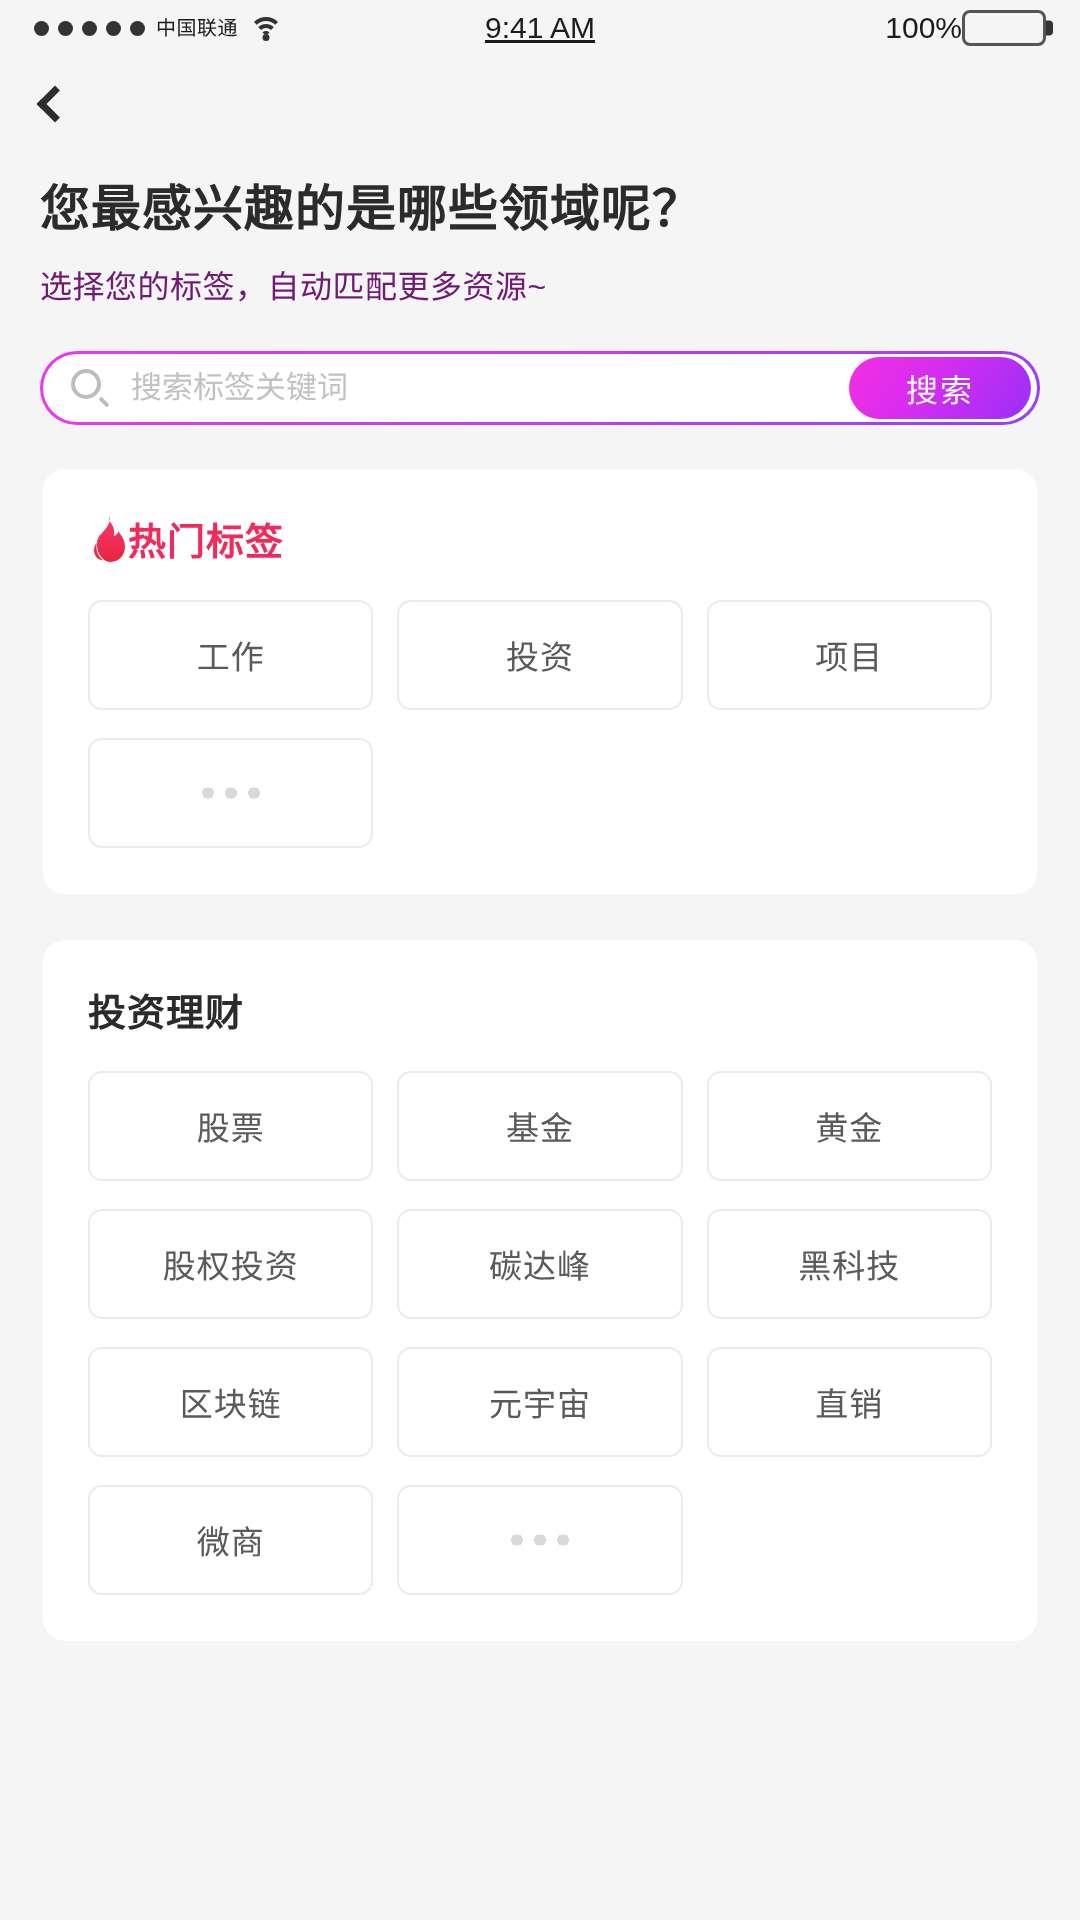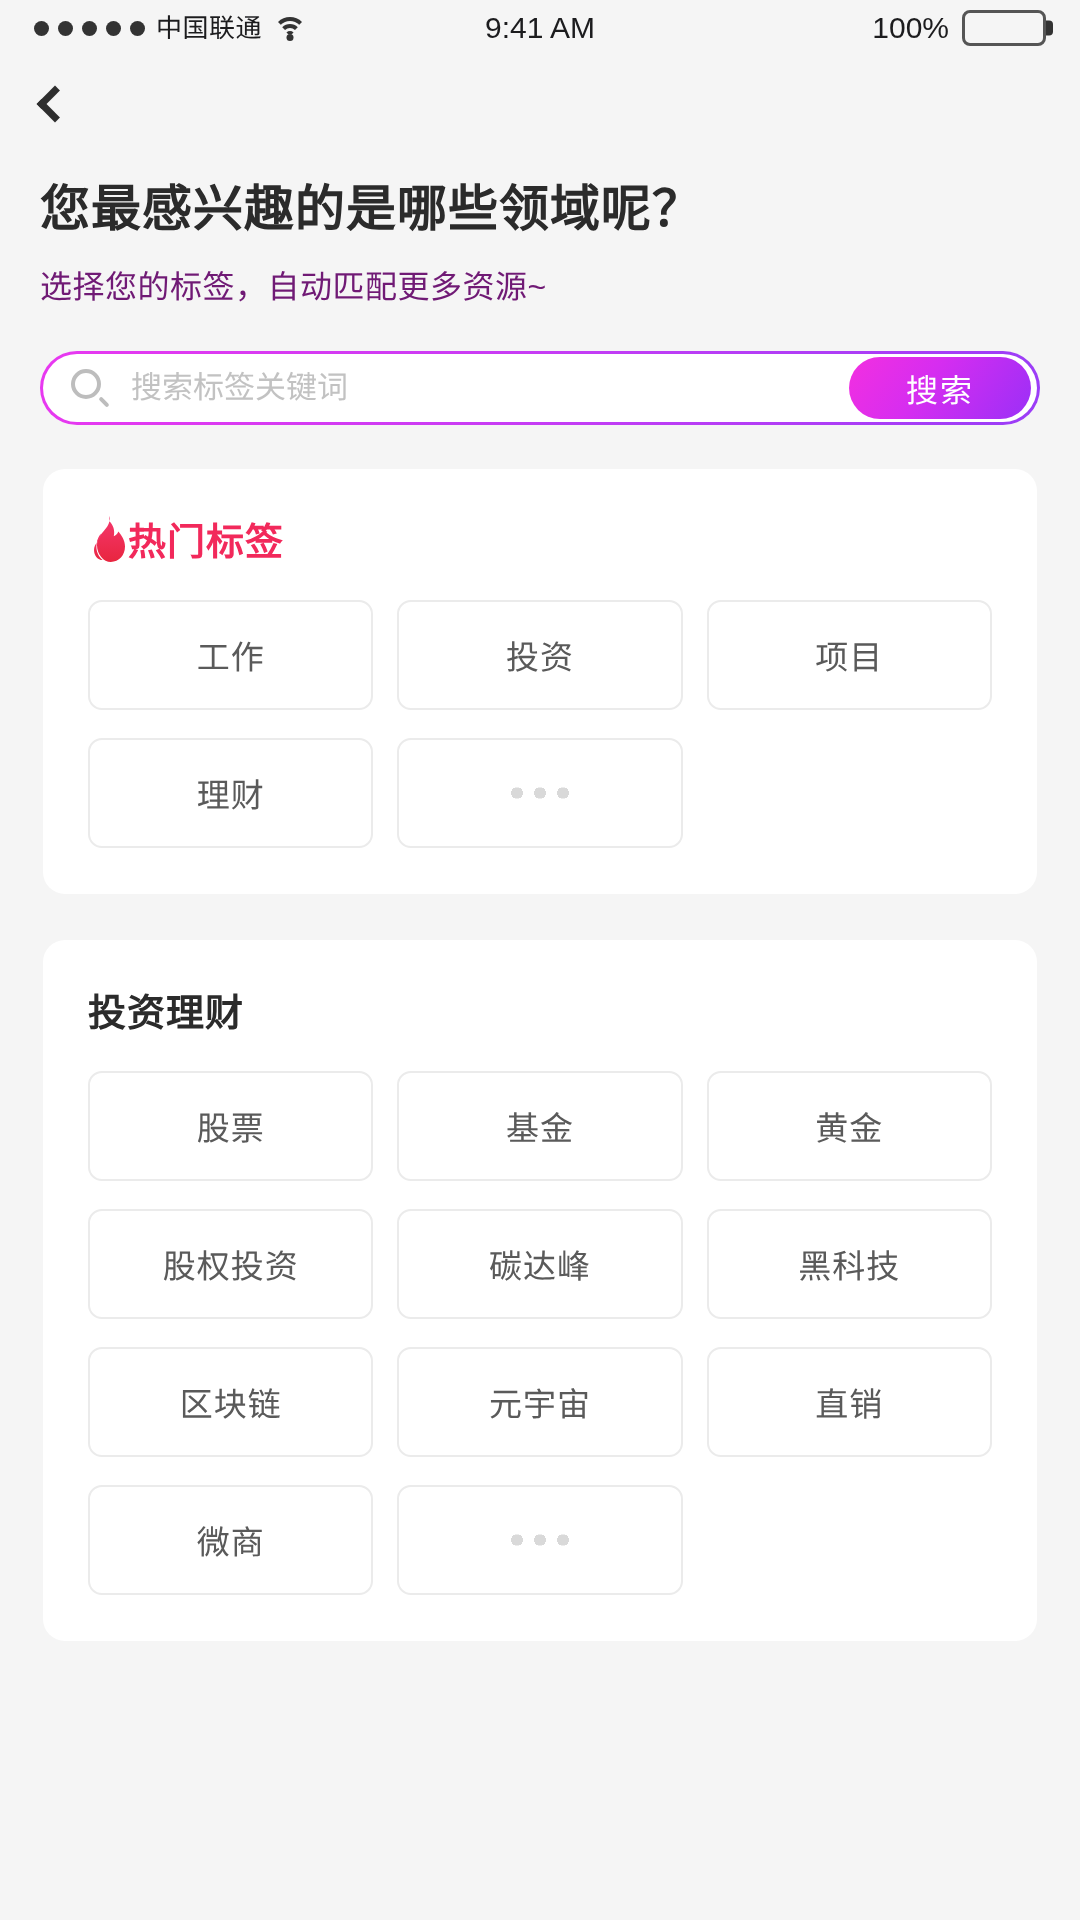--- a/index.html
+++ b/index.html
@@ -13,35 +13,35 @@
   .screen { position:relative; width:1080px; height:1920px; background:#f5f5f5; }
 
   
   .statusbar {
     height:56px; display:flex; align-items:center;
     padding:0 34px; position:relative;
   }
   .sb-left { display:flex; align-items:center; gap:11px; }
   .dots { display:flex; gap:9px; align-items:center; }
   .dot { width:15px; height:15px; border-radius:50%; background:#333; display:block; }
-  .carrier { font-size:26px; color:#1c1c1e; letter-spacing:.5px; line-height:1; }
+  .carrier { font-size:20px; color:#1c1c1e; letter-spacing:.5px; line-height:1; }
   .wifi { width:34px; height:26px; position:relative; display:block; }
   .wifi i { position:absolute; border:4px solid #333; border-bottom-color:transparent;
             border-left-color:transparent; border-right-color:transparent; border-radius:50%;
             left:50%; transform:translateX(-50%); }
   .wifi i:nth-child(1){ width:34px; height:34px; top:2px; }
   .wifi i:nth-child(2){ width:22px; height:22px; top:9px; }
   .wifi i:nth-child(3){ width:10px; height:10px; top:16px; border-width:3px; }
   .wifi b { position:absolute; width:7px; height:7px; border-radius:50%; background:#333;
             left:50%; transform:translateX(-50%); bottom:0; }
   .sb-time {
     position:absolute; left:0; right:0; text-align:center;
-    font-size:30px; color:#1c1c1e; line-height:1; pointer-events:none;
+    font-size:30px; color:#1c1c1e; line-height:1; pointer-events:none;text-decoration:underline;
   }
-  .sb-right { margin-left:auto; display:flex; align-items:center; gap:13px; }
+  .sb-right { margin-left:auto; display:flex; align-items:center; }
   .battery-pct { font-size:30px; color:#1c1c1e; line-height:1; }
   .battery { width:84px; height:36px; border:3px solid #555; border-radius:8px;
              padding:4px; position:relative; }
   .battery-fill { height:100%; background:#2b2b2b; border-radius:3px; }
   .battery:after { content:""; position:absolute; right:-10px; top:50%;
                    transform:translateY(-50%); width:7px; height:15px;
                    background:#333; border-radius:0 4px 4px 0; }
 
   
   .navbar { height:96px; display:flex; align-items:center; padding:0 34px; }
@@ -162,21 +162,20 @@
               </defs>
               <path fill="url(#fg)" d="M21.5 0c.9 7.2-2.4 11.3-5.7 15C12.4 18.8 9 22.6 9 29.2 9 38.4 15.6 46 22.8 46 31 46 37 39.3 37 30.6c0-6.9-3.6-11.3-6.6-15.2-1.1 2.4-2.7 4-4.6 4.9 1.3-5.4-.5-11.5-4.3-14.8-.6-1.9-.6-3.8 0-5.5z"></path>
               <path fill="url(#fg)" d="M12.6 17.8c.6 4-1.9 6.3-3.6 8.6C7.4 28.5 6 30.6 6 33.9 6 39.6 9.9 44 14.6 44c-4-3.3-6.2-8.1-6.2-13.3 0-5 1.6-9.1 4.2-12.9z"></path>
             </svg></span>
           <span class="sec-title hot" style="color: rgb(242, 41, 91);">热门标签</span>
         </div>
         <div class="chip-grid">
           <div class="chip">工作</div>
           <div class="chip">投资</div>
           <div class="chip">项目</div>
-          <div class="chip">理财</div>
           <div class="chip more">•••</div>
         </div>
       </div>
       <div class="card">
         <div class="sec-head">
           <span class="sec-title plain" style="color: rgb(43, 43, 43);">投资理财</span>
         </div>
         <div class="chip-grid">
           <div class="chip">股票</div>
           <div class="chip">基金</div>

